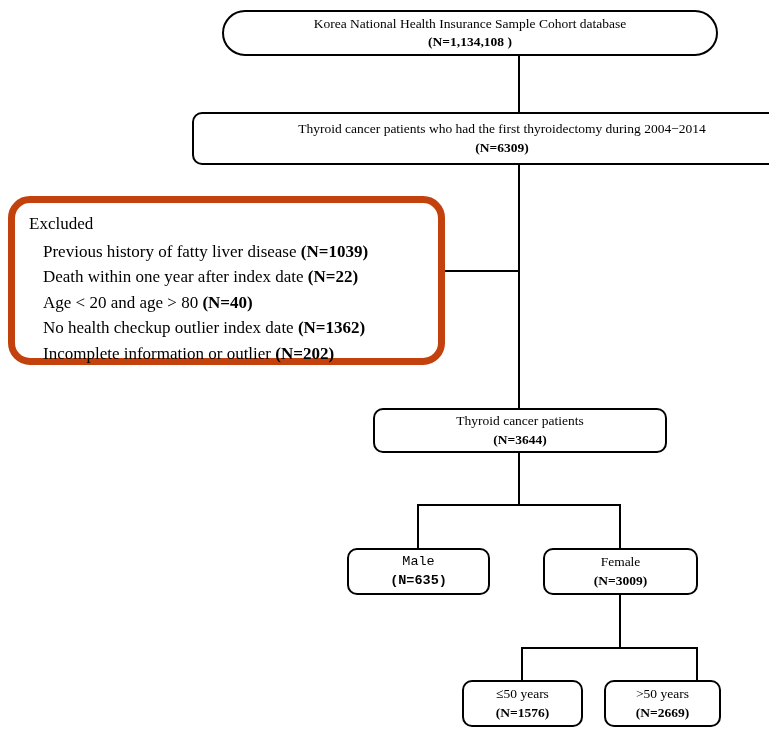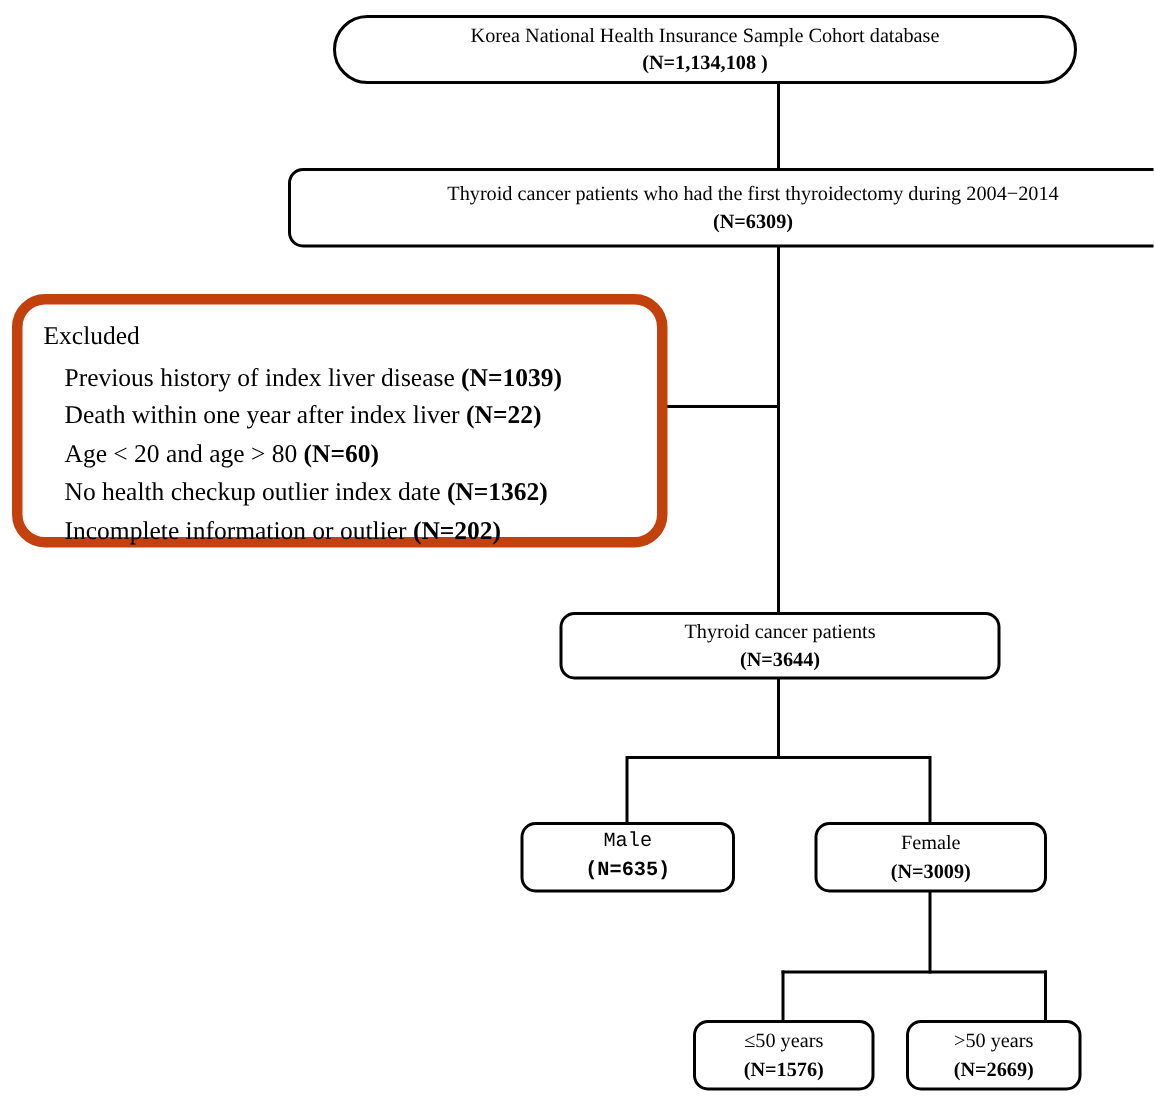--- a/index.html
+++ b/index.html
@@ -84,27 +84,27 @@
   </div>
 
   <div class="box" style="left:192px; top:112px; width:620px; height:53px;">
     <span>Thyroid cancer patients who had the first thyroidectomy during 2004−2014</span>
     <span class="n">(N=6309)</span>
   </div>
 
   <div class="excluded-box" style="left:8px; top:196px; width:437px; height:169px;">
     <div class="title">Excluded</div>
     <div class="item">
-      <span>Previous history of index liver disease </span><span class="n">(N=1039)</span>
+      <span>Previous history of fatty liver disease </span><span class="n">(N=1039)</span>
     </div>
     <div class="item">
-      <span>Death within one year after index liver </span><span class="n">(N=22)</span>
+      <span>Death within one year after index date </span><span class="n">(N=22)</span>
     </div>
     <div class="item">
-      <span>Age &lt; 20 and age &gt; 80 </span><span class="n">(N=60)</span>
+      <span>Age &lt; 20 and age &gt; 80 </span><span class="n">(N=40)</span>
     </div>
     <div class="item">
       <span>No health checkup outlier index date </span><span class="n">(N=1362)</span>
     </div>
     <div class="item">
       <span>Incomplete information or outlier </span><span class="n">(N=202)</span>
     </div>
   </div>
 
   <div class="box" style="left:373px; top:408px; width:294px; height:45px;">

